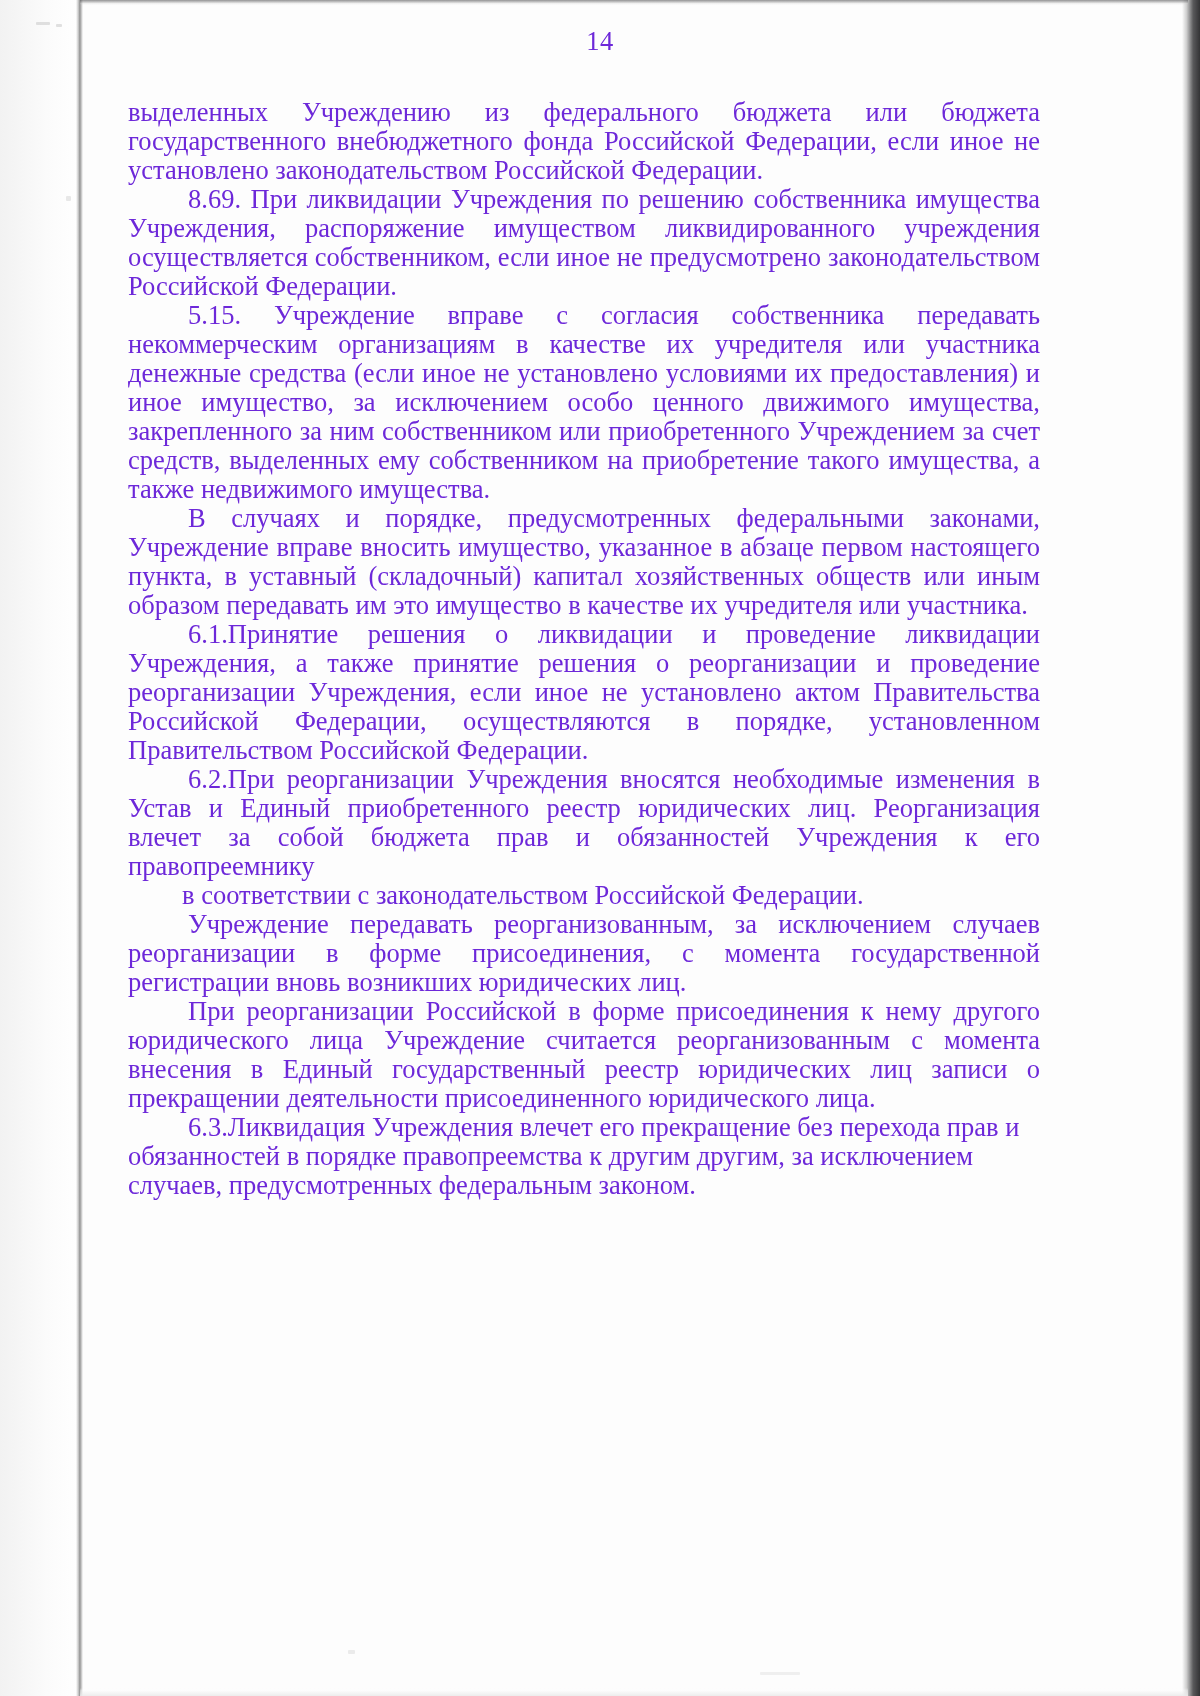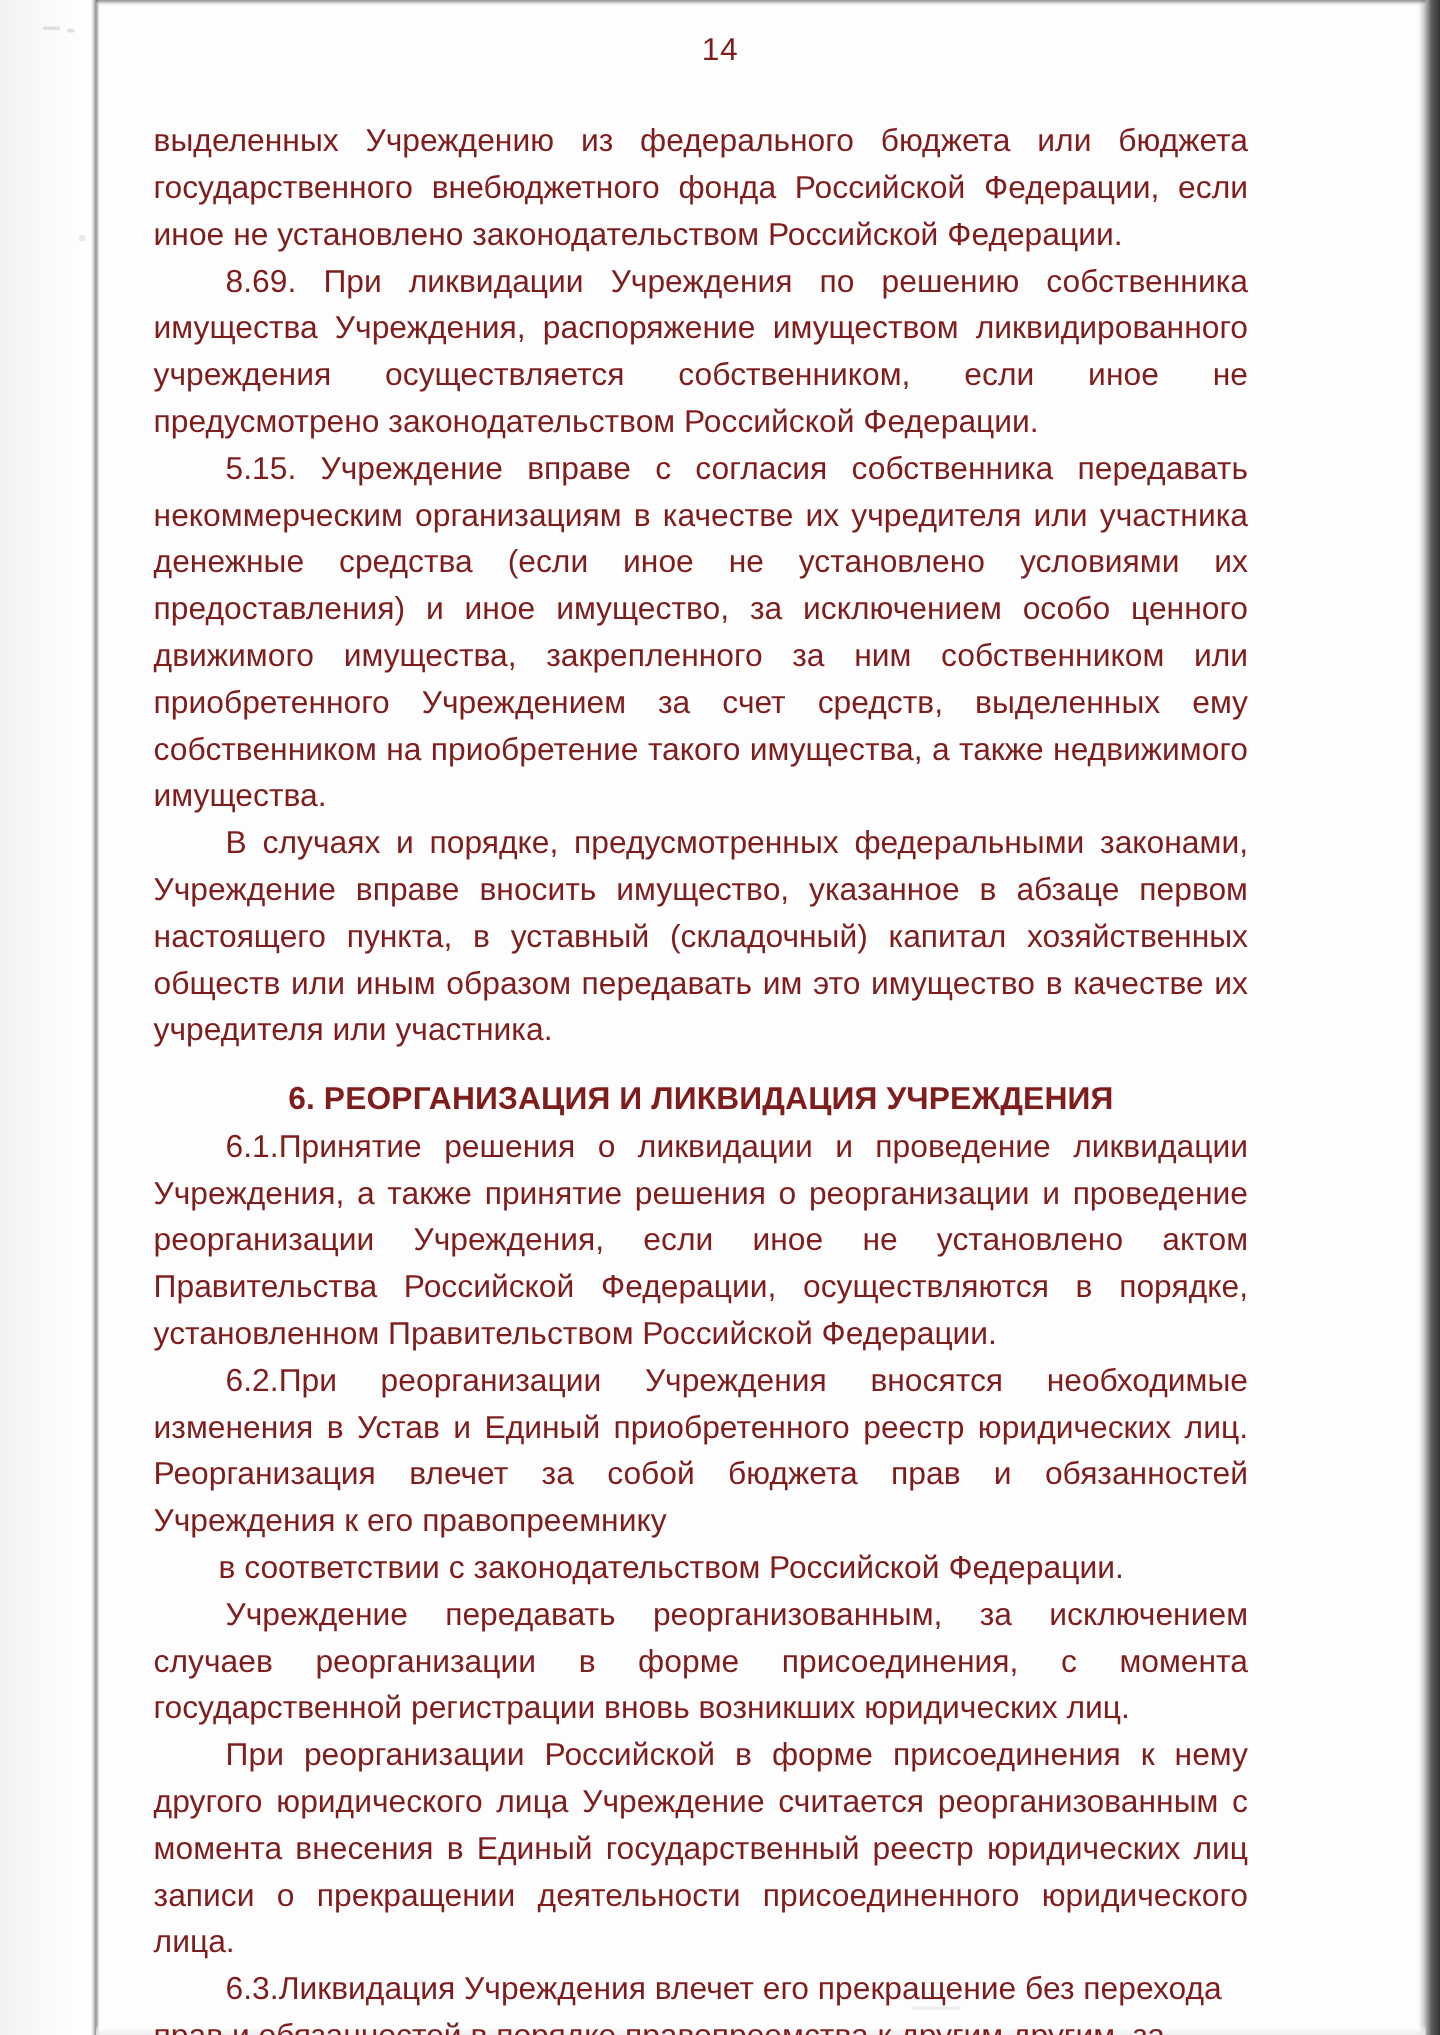--- a/index.html
+++ b/index.html
@@ -7,22 +7,22 @@
     margin: 0;
     padding: 0;
     background: #ffffff;
   }
   .page {
     position: relative;
     width: 1200px;
     height: 1696px;
     background: #fdfdfd;
     overflow: hidden;
-    font-family: Liberation Sans, sans-serif;
-    color: #7f1d1d;
+    font-family: Liberation Serif, serif;
+    color: #6d28d9;
   }
 
   
   .scan-left-edge {
     position: absolute;
     left: 76px; top: 0;
     width: 7px; height: 1696px;
     background: linear-gradient(to right,
         rgba(255,255,255,0) 0%,
         rgba(150,150,150,0.55) 35%,
@@ -83,21 +83,21 @@
   .body {
     position: absolute;
     left: 128px;
     top: 98px;
     width: 912px;
   }
 
   p.para {
     margin: 0;
     font-size: 26.5px;
-    line-height: 39px;
+    line-height: 29px;
     text-align: justify;
     text-justify: inter-word;
     -webkit-hyphens: none;
     hyphens: none;
   }
   p.para.indent { text-indent: 60px; }
   p.para.noindent { text-indent: 0; }
   p.para.ragged { text-align: left; }
 
   h2.section-heading {
@@ -134,21 +134,20 @@
   <div class="body">
 
     <p class="para noindent">выделенных Учреждению из федерального бюджета или бюджета государственного внебюджетного фонда Российской Федерации, если иное не установлено законодательством Российской Федерации.</p>
 
     <p class="para indent">8.69. При ликвидации Учреждения по решению собственника имущества Учреждения, распоряжение имуществом ликвидированного учреждения осуществляется собственником, если иное не предусмотрено законодательством Российской Федерации.</p>
 
     <p class="para indent">5.15. Учреждение вправе с согласия собственника передавать некоммерческим организациям в качестве их учредителя или участника денежные средства (если иное не установлено условиями их предоставления) и иное имущество, за исключением особо ценного движимого имущества, закрепленного за ним собственником или приобретенного Учреждением за счет средств, выделенных ему собственником на приобретение такого имущества, а также недвижимого имущества.</p>
 
     <p class="para indent">В случаях и порядке, предусмотренных федеральными законами, Учреждение вправе вносить имущество, указанное в абзаце первом настоящего пункта, в уставный (складочный) капитал хозяйственных обществ или иным образом передавать им это имущество в качестве их учредителя или участника.</p>
 
-    <h2 class="section-heading">6. РЕОРГАНИЗАЦИЯ И ЛИКВИДАЦИЯ УЧРЕЖДЕНИЯ</h2>
 
     <p class="para indent">6.1.Принятие решения о ликвидации и проведение ликвидации Учреждения, а также принятие решения о реорганизации и проведение реорганизации Учреждения, если иное не установлено актом Правительства Российской Федерации, осуществляются в порядке, установленном Правительством Российской Федерации.</p>
 
     <p class="para indent">
       <span>6.2.При реорганизации Учреждения вносятся необходимые изменения в</span>
       <span>Устав и Единый приобретенного реестр юридических лиц. Реорганизация</span>
       <span>влечет за собой бюджета прав и обязанностей Учреждения к его правопреемнику</span>
       <span class="hang">в соответствии с законодательством Российской Федерации.</span>
     </p>
 

